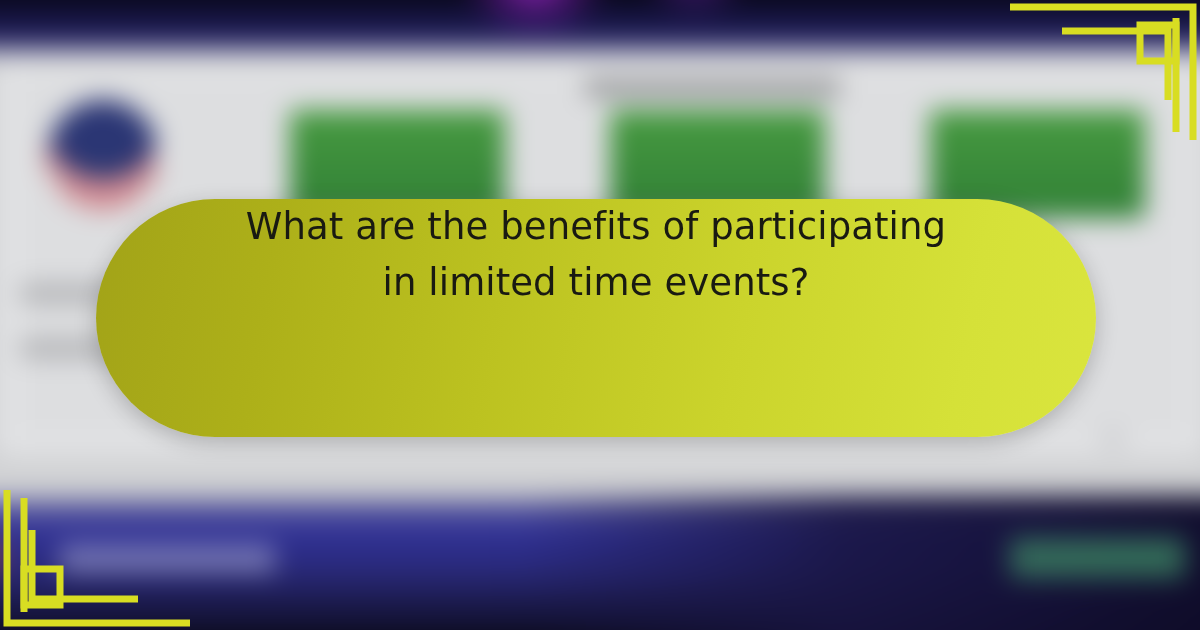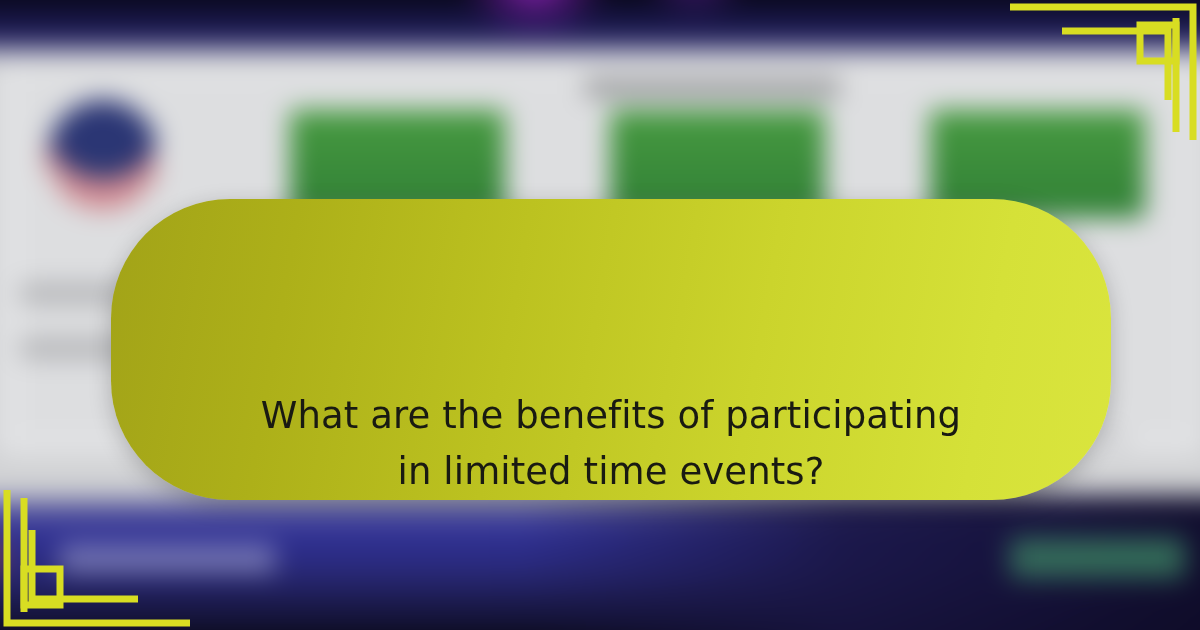--- a/index.html
+++ b/index.html
@@ -130,33 +130,33 @@
 
   
   .ornament { position:absolute; }
   .ornament svg { display:block; }
   .orn-tr { right:0; top:0; }
   .orn-bl { left:0; bottom:0; transform:rotate(180deg); }
 
   
   #pill {
     position:absolute;
-    left:111px; top:199px;
-    width:1000px; height:301px;
+    left:96px; top:199px;
+    width:1000px; height:238px;
     border-radius:119px;
     background:linear-gradient(100deg,
         #a2a318 0%,
         #adb019 18%,
         #bcc220 40%,
         #cbd42c 64%,
         #d5e138 86%,
         #dae53e 100%);
     box-shadow:0 6px 22px rgba(0,0,0,.22);
     display:flex;
-    align-items:flex-end;
+    align-items:flex-start;
     justify-content:center;
   }
 
   #pill-text {
     width:740px;
     text-align:center;
     color:#191a12;
     font-size:37px;
     line-height:56px;
     font-weight:400;

